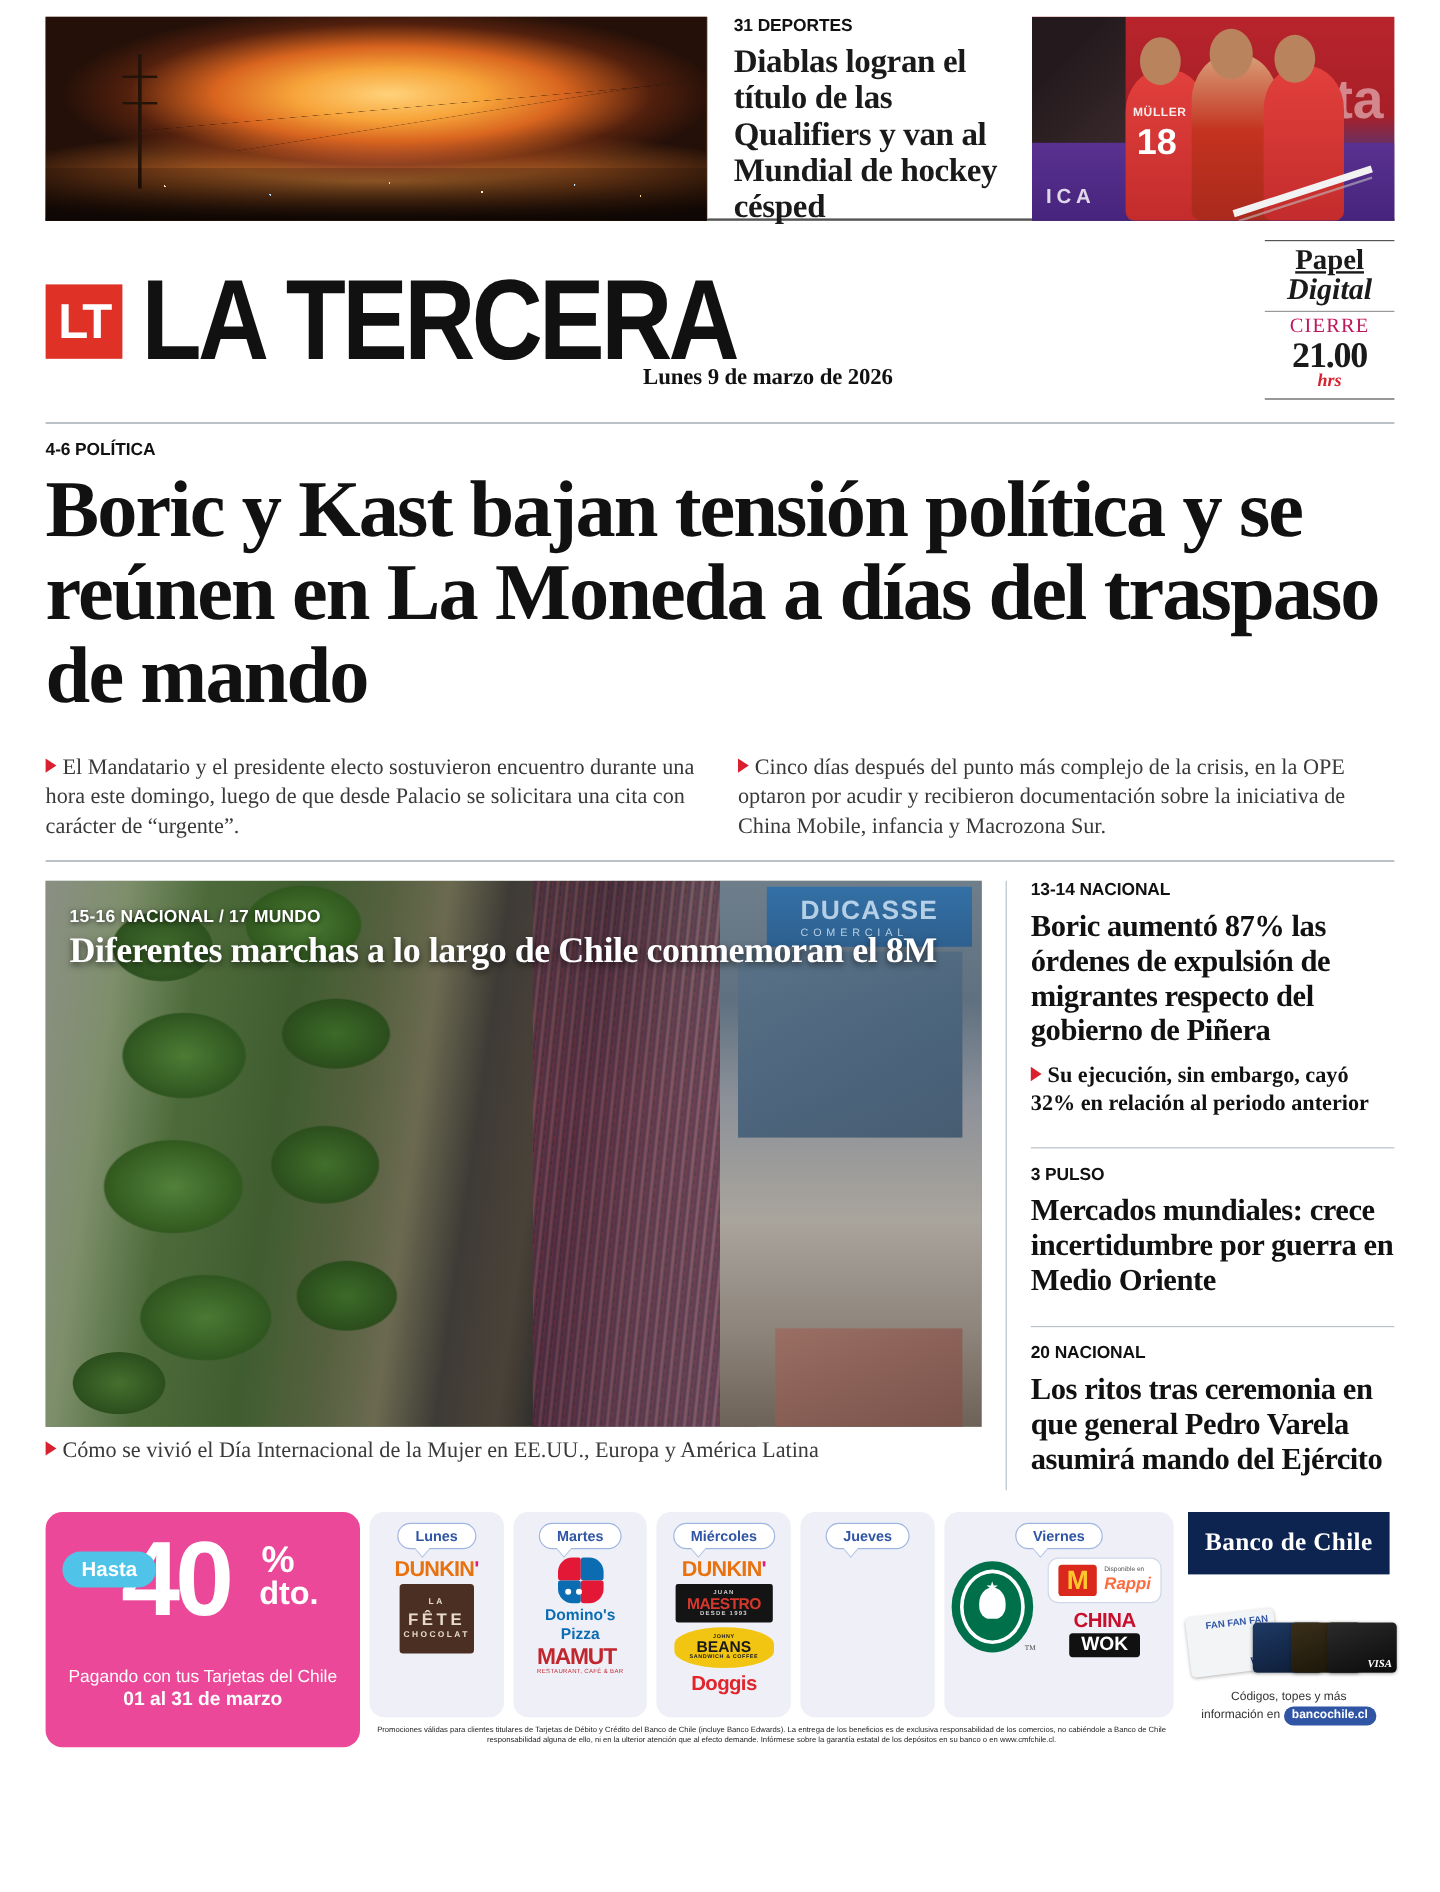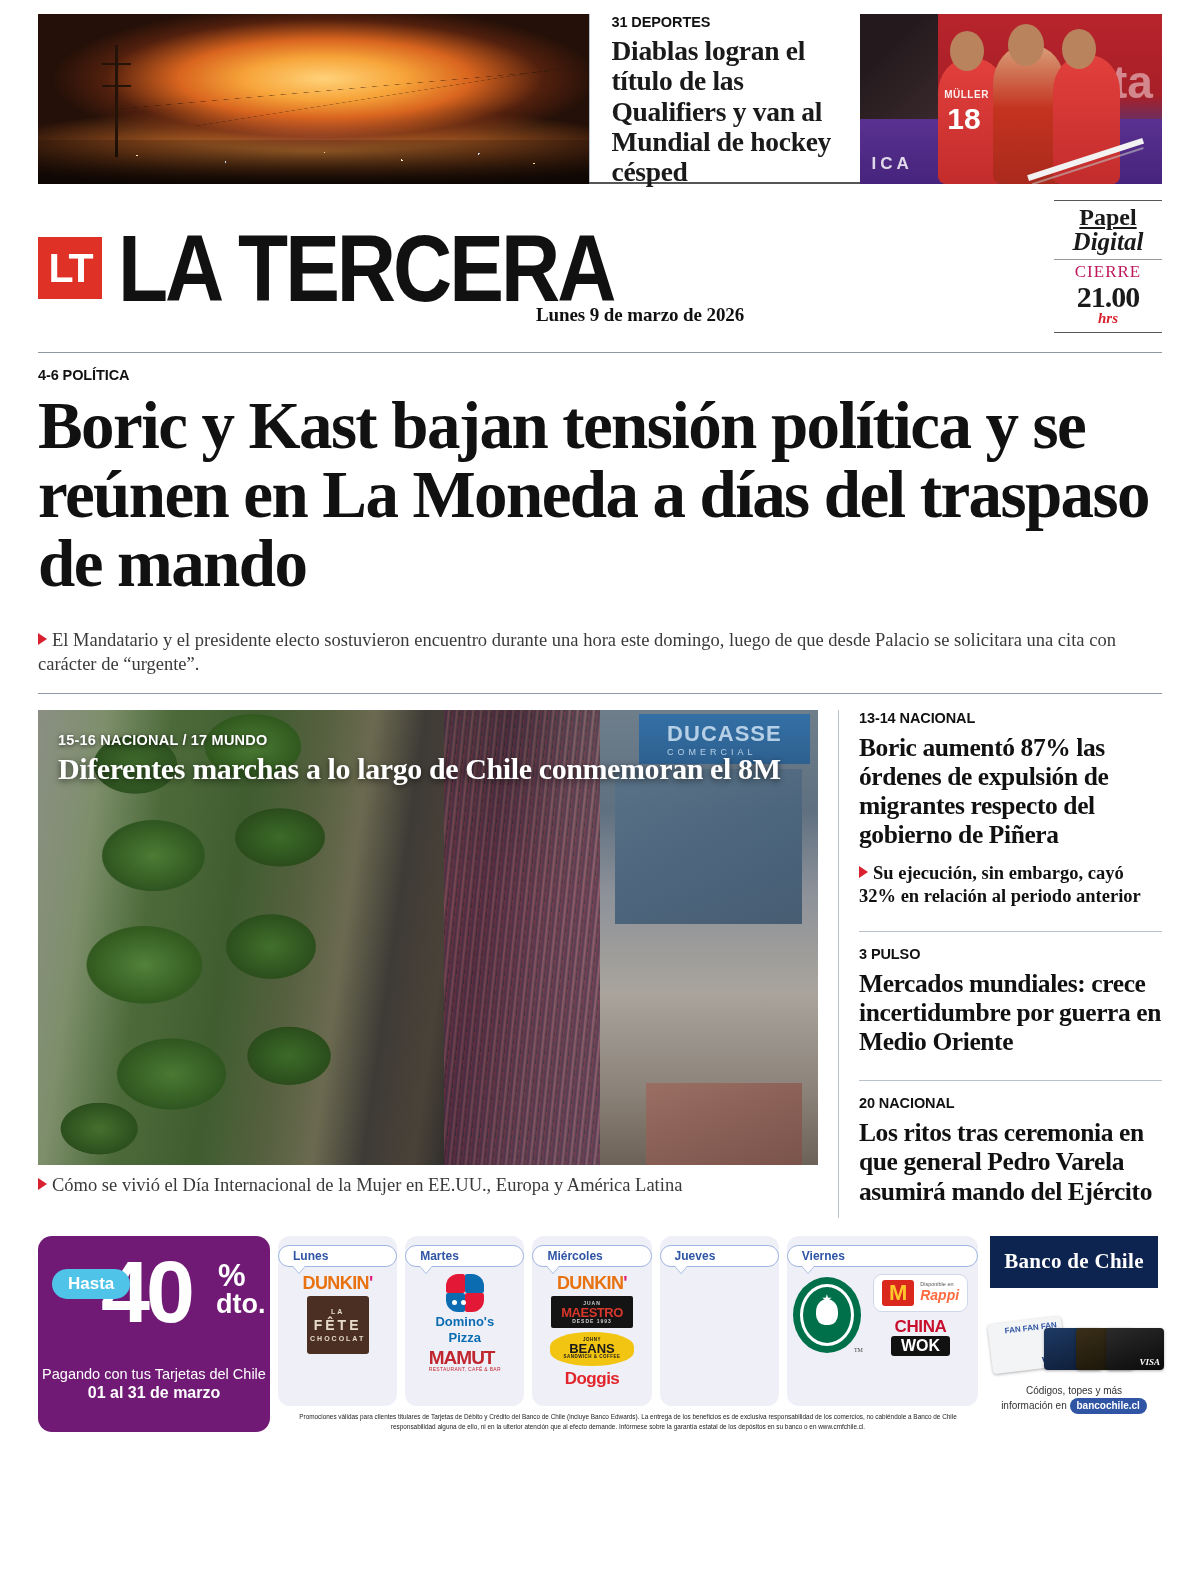--- a/index.html
+++ b/index.html
@@ -269,21 +269,21 @@
     background: linear-gradient(180deg, #8f8b84, #7b766f);
     opacity: .8;
   }
 
   
   .ad {
     margin-top: 18px; height: 196px; width: 1124px;
     display: flex; gap: 0; position: relative;
   }
   .ad-left {
-    width: 232px; background: #701a75; border-radius: 14px;
+    width: 262px; background: #ec4899; border-radius: 14px;
     position: relative; color: #fff; overflow: hidden;
   }
   .ad-hasta {
     position: absolute; left: 14px; top: 33px; background: #4fc3e8; color: #fff;
     border-radius: 20px; padding: 5px 16px; font-family: "Liberation Sans", sans-serif;
     font-weight: bold; font-size: 17px; z-index: 3;
   }
   .ad-40 {
     position: absolute; left: 63px; top: 12px; z-index: 2;
     font-family: "Liberation Sans", sans-serif; font-weight: bold;
@@ -302,21 +302,21 @@
   .ad-sub {
     position: absolute; left: 0; right: 0; bottom: 30px; text-align: center;
     font-family: "Liberation Sans", sans-serif; font-size: 14.5px; color: #fff;
   }
   .ad-sub b { display: block; font-size: 16px; margin-top: 2px; }
 
   .ad-mid { flex: 1; margin-left: 8px; display: flex; flex-direction: column; }
   .days { display: flex; gap: 8px; flex: 1; }
   .day {
     flex: 1; background: #eff0f7; border-radius: 12px;
-    display: flex; flex-direction: column; padding-top: 9px; gap: 5px;
+    display: flex; flex-direction: column; align-items: center; padding-top: 9px; gap: 5px;
     position: relative;
   }
   .day.wide { flex: 1.5; }
   .day-pill {
     border: 1.4px solid #9fb6e0; border-radius: 16px; padding: 3px 14px; background: #fff;
     font-family: "Liberation Sans", sans-serif; font-weight: bold; font-size: 12px; color: #2f55a4;
     position: relative;
   }
   .day-pill:after {
     content: ""; position: absolute; left: 14px; bottom: -7px;
@@ -493,20 +493,23 @@
   </div>
 
   <div class="rule"></div>
 
   <div class="lead">
     <div class="kicker">4-6 POLÍTICA</div>
     <div class="lead-head">Boric y Kast bajan tensión política y se reúnen en La Moneda a días del traspaso de mando</div>
     <div class="lead-decks">
       <div class="deck">
         <span class="tri"></span><span>El Mandatario y el presidente electo sostuvieron encuentro durante una hora este domingo, luego de que desde Palacio se solicitara una cita con carácter de “urgente”.</span>
+      </div>
+      <div class="deck right">
+        <span class="tri"></span><span>Cinco días después del punto más complejo de la crisis, en la OPE optaron por acudir y recibieron documentación sobre la iniciativa de China Mobile, infancia y Macrozona Sur.</span>
       </div>
     </div>
   </div>
 
   <div class="rule" style="margin-top:16px"></div>
 
   <div class="mid">
 
     <div class="mid-left">
       <div class="photo-main">

